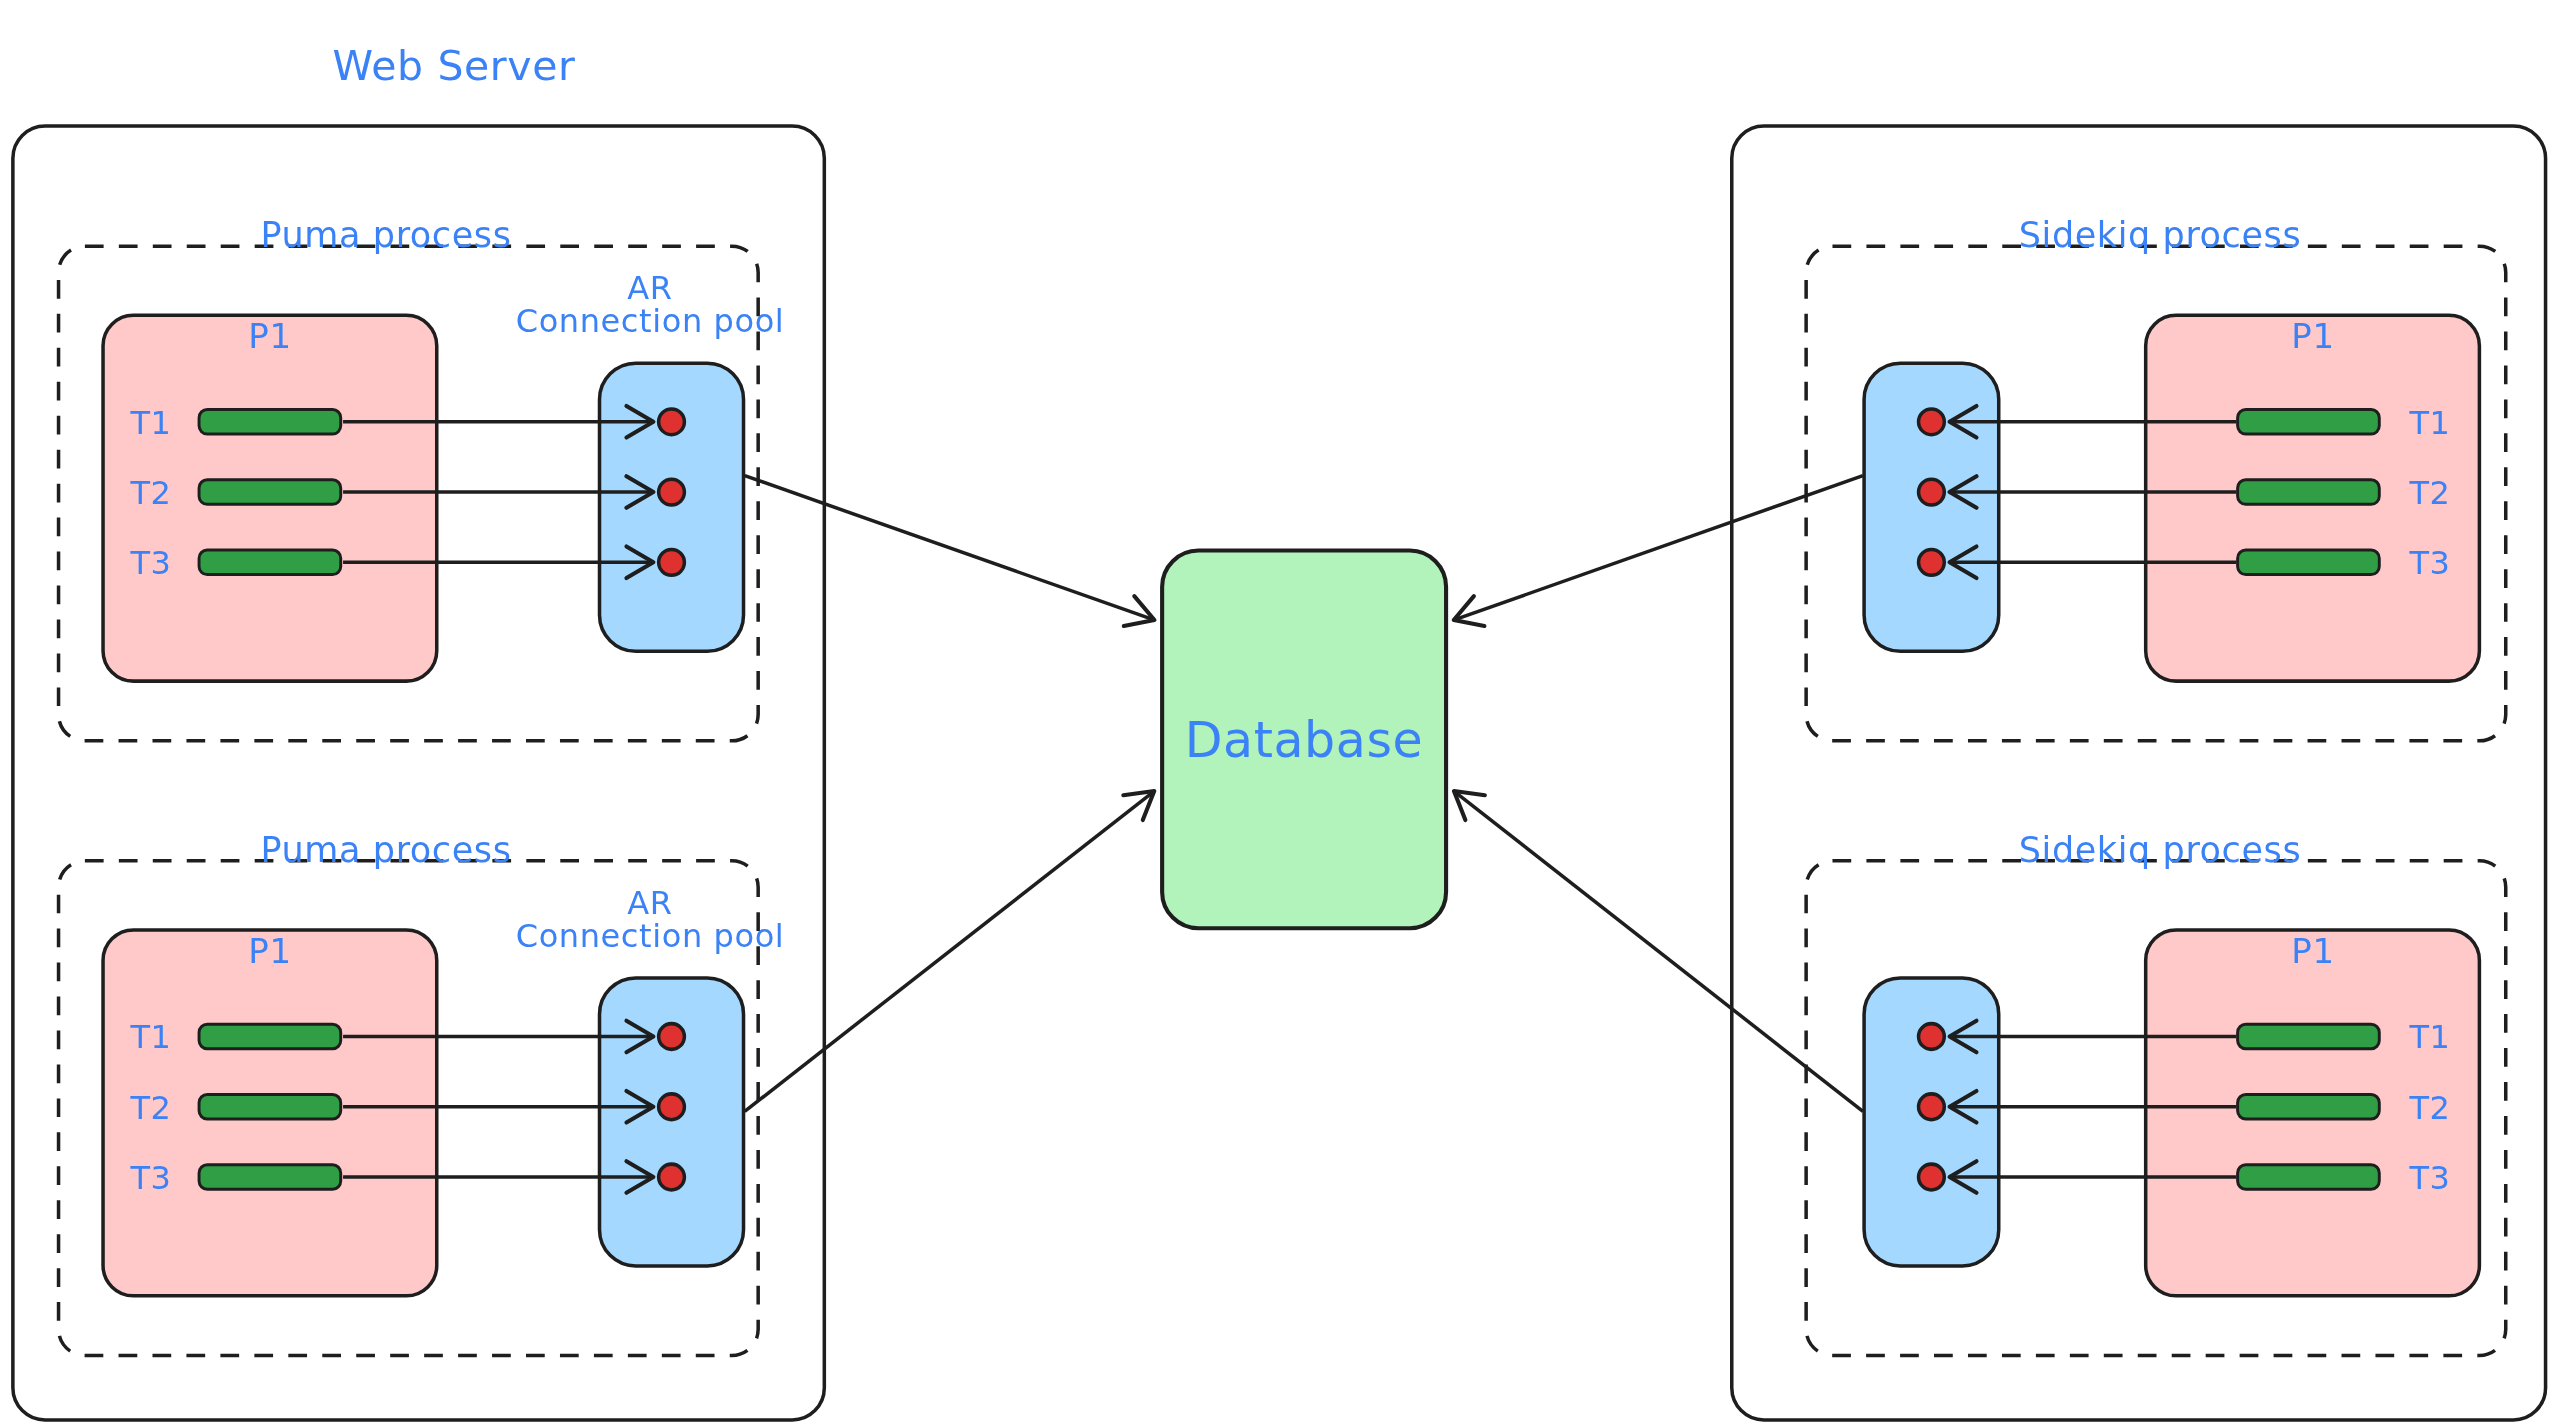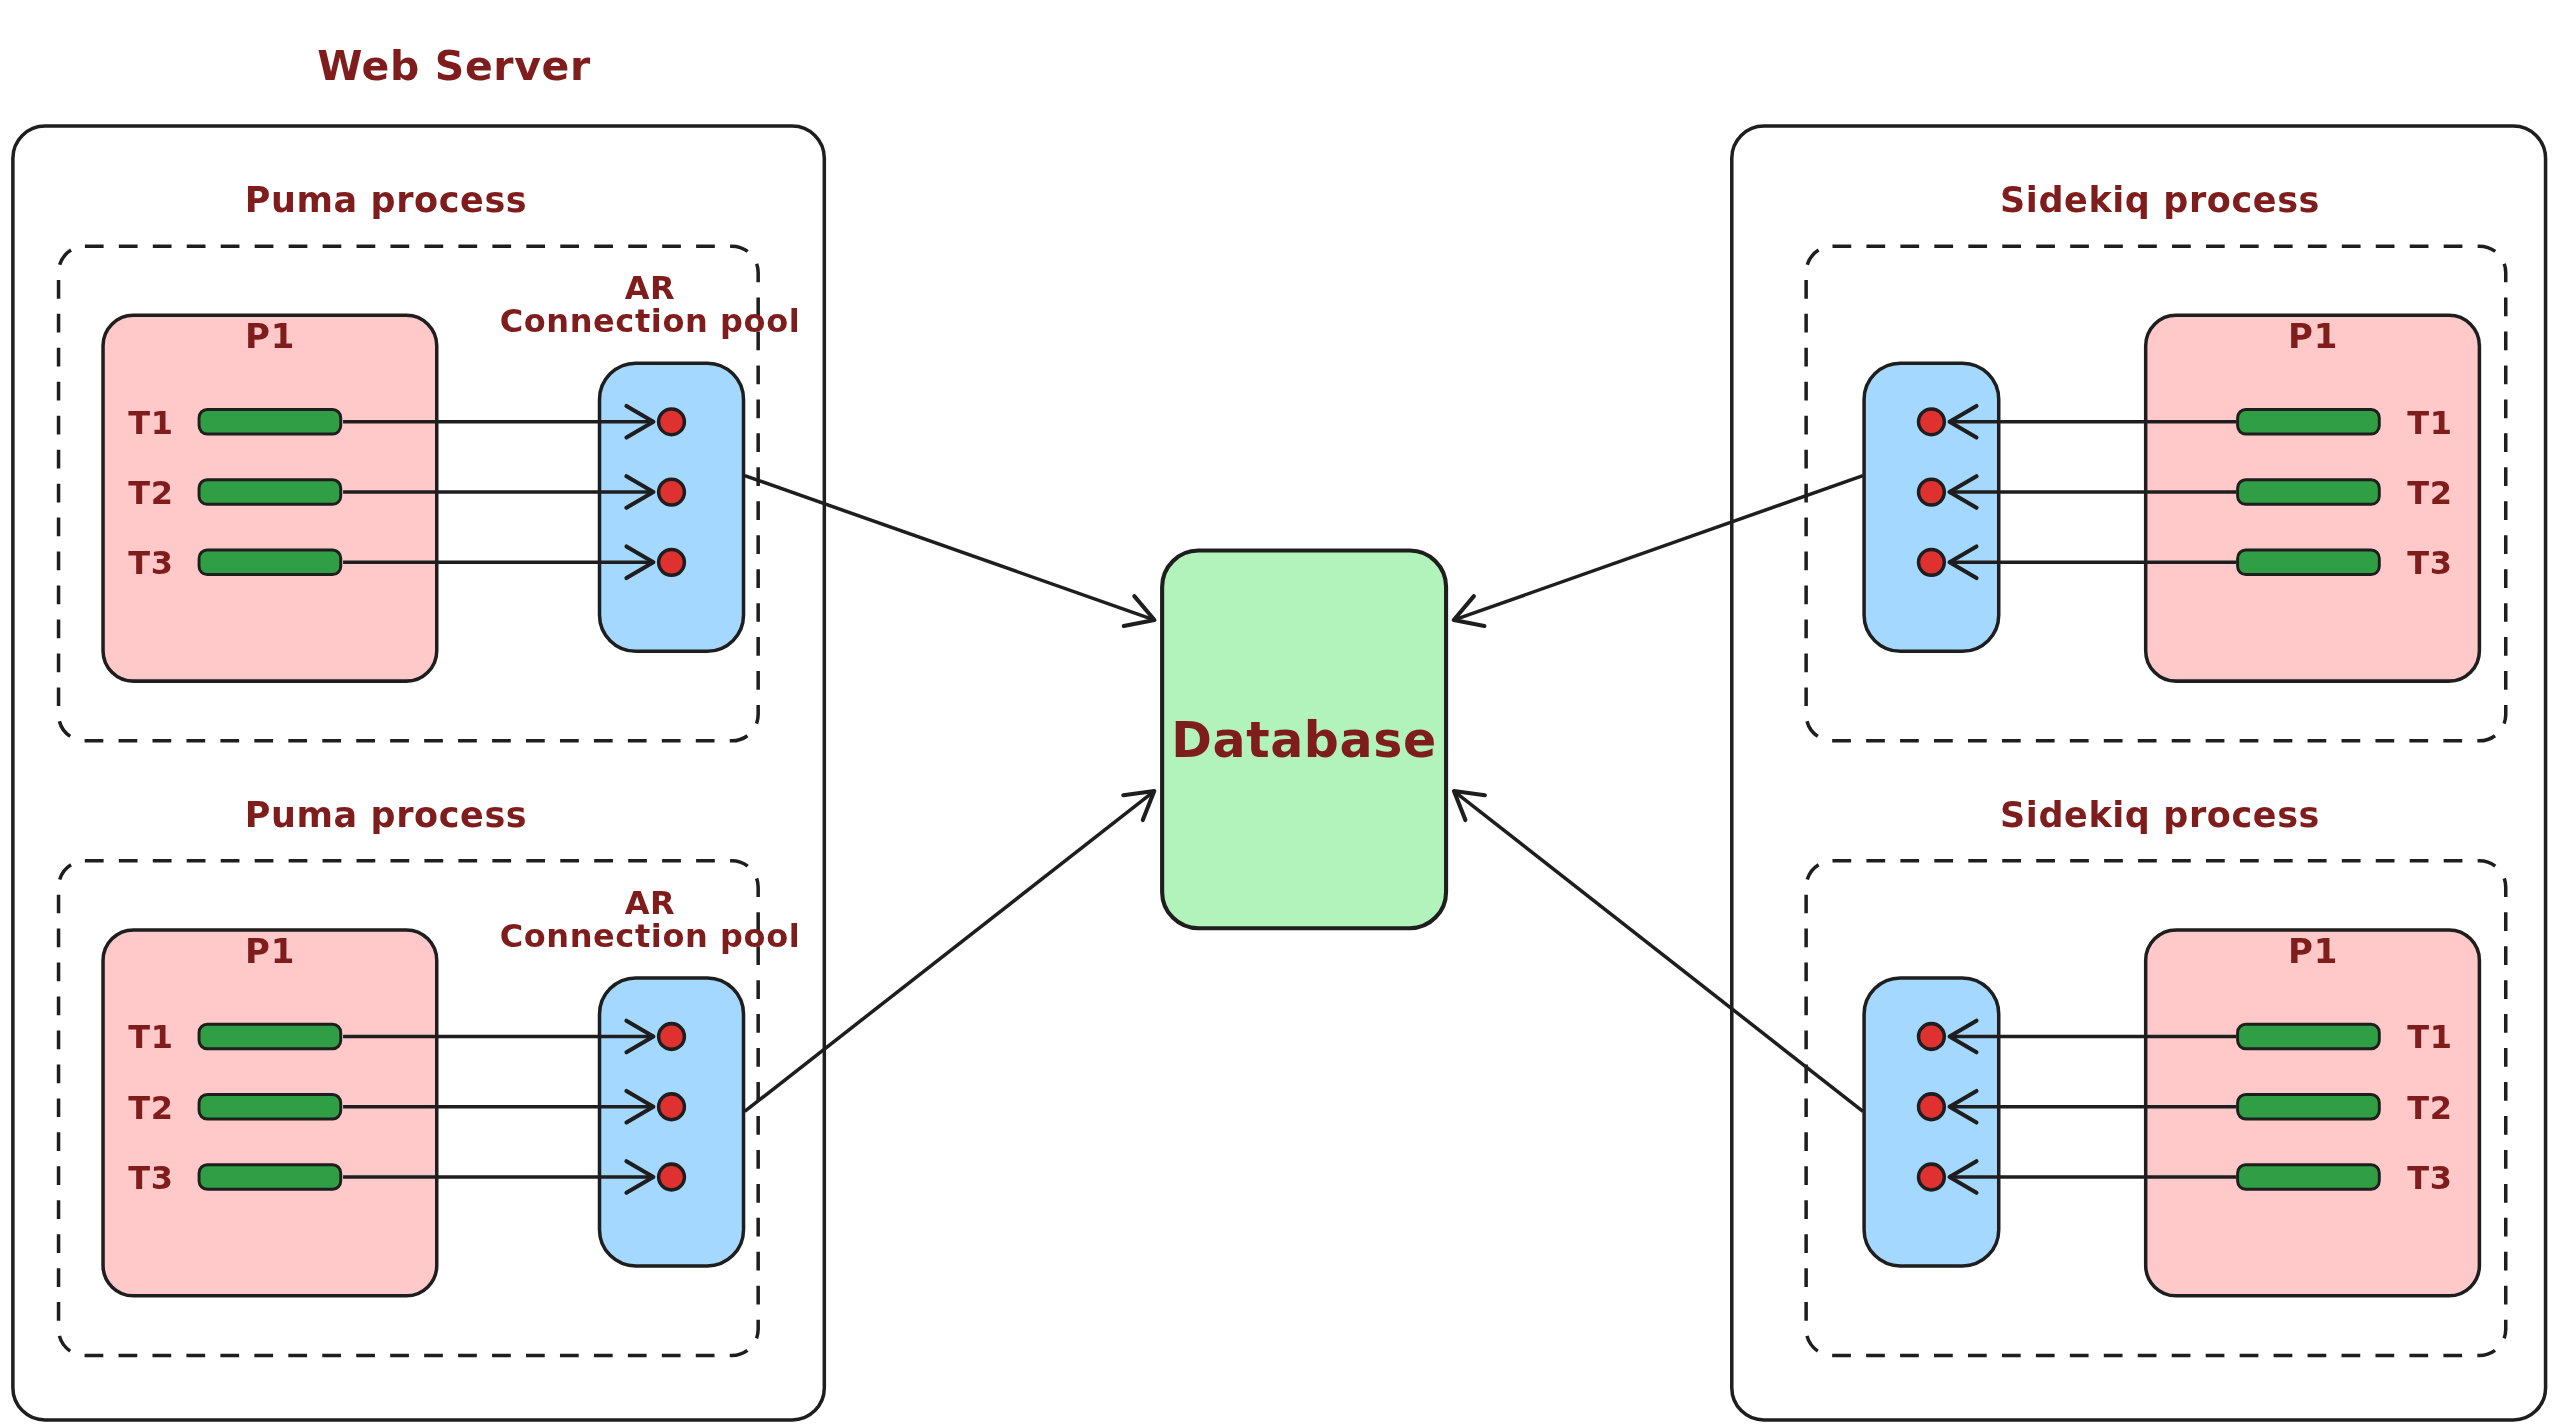--- a/index.html
+++ b/index.html
@@ -3,24 +3,24 @@
 <meta charset="utf-8">
 <style>
   html,body { margin:0; padding:0; background:#ffffff; }
   .canvas {
     position:relative; width:2576px; height:1429px; background:#ffffff;
     font-family:"DejaVu Sans","Liberation Sans",sans-serif; color:#1e1e1e; overflow:hidden;
   }
   .layer { position:absolute; left:0; top:0; width:2576px; height:1429px; }
   .lbl {
     position:absolute; transform:translate(-50%,-50%); white-space:nowrap;
-    color:#7f1d1d; font-weight:700; letter-spacing:0.6px; line-height:1;
+    color:#3b82f6; font-weight:400; letter-spacing:0.6px; line-height:1;
   }
   .title   { font-size:41px; }
-  .heading { font-size:35px; }
+  .heading { font-size:35px;margin-top:35px; }
   .plabel  { font-size:34px; }
   .tlabel  { font-size:32px; }
   .arlabel { font-size:32px; }
   .dblabel { font-size:49px; }
 </style>
 </head>
 <body>
 
 <div class="canvas">
 

